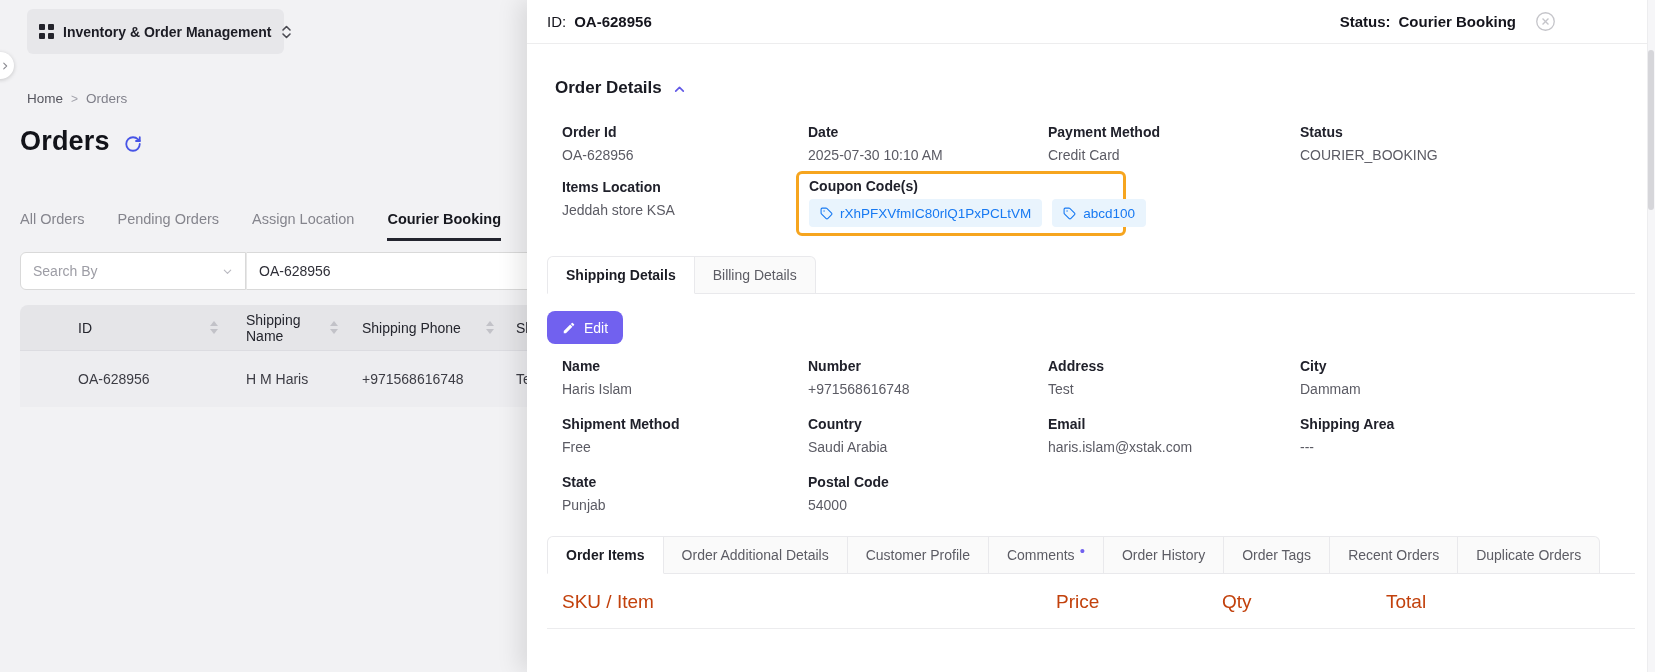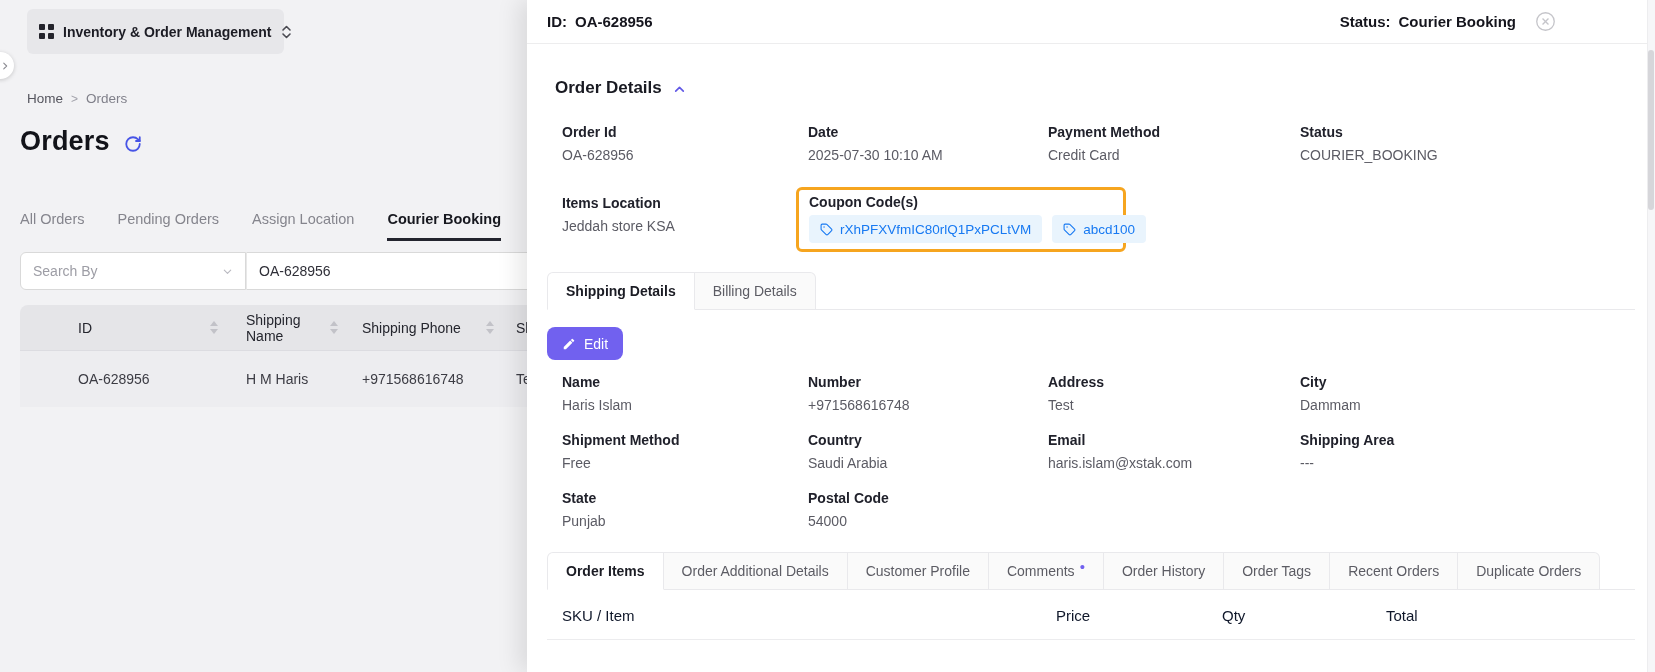--- a/index.html
+++ b/index.html
@@ -30,47 +30,47 @@
   .trow{display:flex;background:#ededf0;height:57px;align-items:center;color:#3c3c44;border-top:1px solid #dcdce1;cursor:pointer}
   .c1{width:212px;padding-left:58px}
   .c2{width:120px;padding-left:14px}
   .c3{width:156px;padding-left:10px}
   .c4{flex:1;padding-left:8px}
 
   
   .drawer{position:absolute;left:527px;top:0;width:1128px;height:672px;background:#fff;box-shadow:-8px 0 22px rgba(0,0,0,.10);display:flex;flex-direction:column}
   .drawer-header{height:44px;flex:0 0 44px;display:flex;align-items:center;justify-content:space-between;padding:0 99px 0 20px;border-bottom:1px solid #ededee}
   .hdr-left{display:flex;align-items:center;gap:8px;font-size:15px;color:#15151d}
-  .hdr-left .lbl{font-weight:700}
+  .hdr-left .lbl{font-weight:400}
   .hdr-left .val{font-weight:600}
   .hdr-right{display:flex;align-items:center;gap:8px;font-size:15px;font-weight:700;color:#15151d}
   .close-btn{margin-left:11px;cursor:pointer}
   .drawer-body{padding:34px 20px 0 20px;overflow:hidden}
   .section-title-row{display:flex;align-items:center;gap:11px;margin-left:8px}
   .section-title{font-size:17px;font-weight:700;color:#191a22}
   .collapse-btn{cursor:pointer;margin-top:2px}
-  .od-grid,.ship-grid{display:grid;grid-template-columns:246px 240px 252px 1fr;margin-left:15px;row-gap:32px}
+  .od-grid,.ship-grid{display:grid;grid-template-columns:246px 240px 252px 1fr;margin-left:15px;row-gap:16px}
   .od-grid{margin-top:26px}
   .ship-grid{margin-top:14px;row-gap:19px}
   .flabel{font-weight:700;color:#20212b;font-size:14px}
   .fvalue{margin-top:7px;color:#5b5b64;font-size:14px}
   .coupon-box{grid-column:2 / span 2;justify-self:start;align-self:start;margin-left:-12px;margin-top:-8px;border:3px solid #f6a51f;border-radius:6px;padding:4px 10px 6px 10px;width:330px}
   .coupon-chips{display:flex;gap:10px;margin-top:5px}
   .chip{display:inline-flex;align-items:center;gap:7px;background:#e9f4fd;color:#1779f2;border-radius:4px;padding:4px 11px;height:28px;font-size:13.5px;cursor:pointer;white-space:nowrap}
   .card-tabs{display:flex;border-bottom:1px solid #e9e9ec}
   .addr-tabs{margin-top:20px}
   .card-tab{height:38px;display:flex;align-items:center;padding:0 18px;background:#fafafa;border:1px solid #e9e9ec;border-left-width:0;color:#5c5c64;cursor:pointer;margin-bottom:-1px;font-size:14px;white-space:nowrap}
   .card-tab:first-child{border-left-width:1px;border-radius:6px 0 0 0}
   .card-tab:last-child{border-radius:0 6px 0 0}
   .card-tab.active{background:#fff;border-bottom-color:#fff;color:#1b1c24;font-weight:700}
   .tab-dot{color:#7161ef;font-size:15px;margin-left:5px;transform:translateY(-5px)}
   .edit-row{display:flex;margin-top:17px;padding-right:113px}
   .edit-btn{height:33px;background:#7161ef;color:#fff;border:none;border-radius:8px;display:inline-flex;align-items:center;gap:8px;padding:0 15px;font-size:14px;cursor:pointer;font-family:inherit}
   .section-tabs{margin-top:23px}
-  .items-header{display:grid;grid-template-columns:494px 166px 164px 1fr;margin:17px 0 0 15px;color:#0f172a;font-size:15px}
+  .items-header{display:grid;grid-template-columns:494px 166px 164px 1fr;margin:17px 0 0 15px;color:#c2410c;font-size:19px}
   .items-divider{border-bottom:1px solid #ececee;margin-top:15px}
   .scrollbar{position:absolute;right:0;top:0;width:8px;height:672px;background:#f6f6f8;border-left:1px solid #ededef;cursor:pointer}
   .scroll-thumb{position:absolute;right:1px;top:50px;width:6px;height:160px;background:#d6d6da;border-radius:3px}
 </style>
 </head>
 <body>
 
 <div class="left-layer">
 
   <div class="app-selector">

